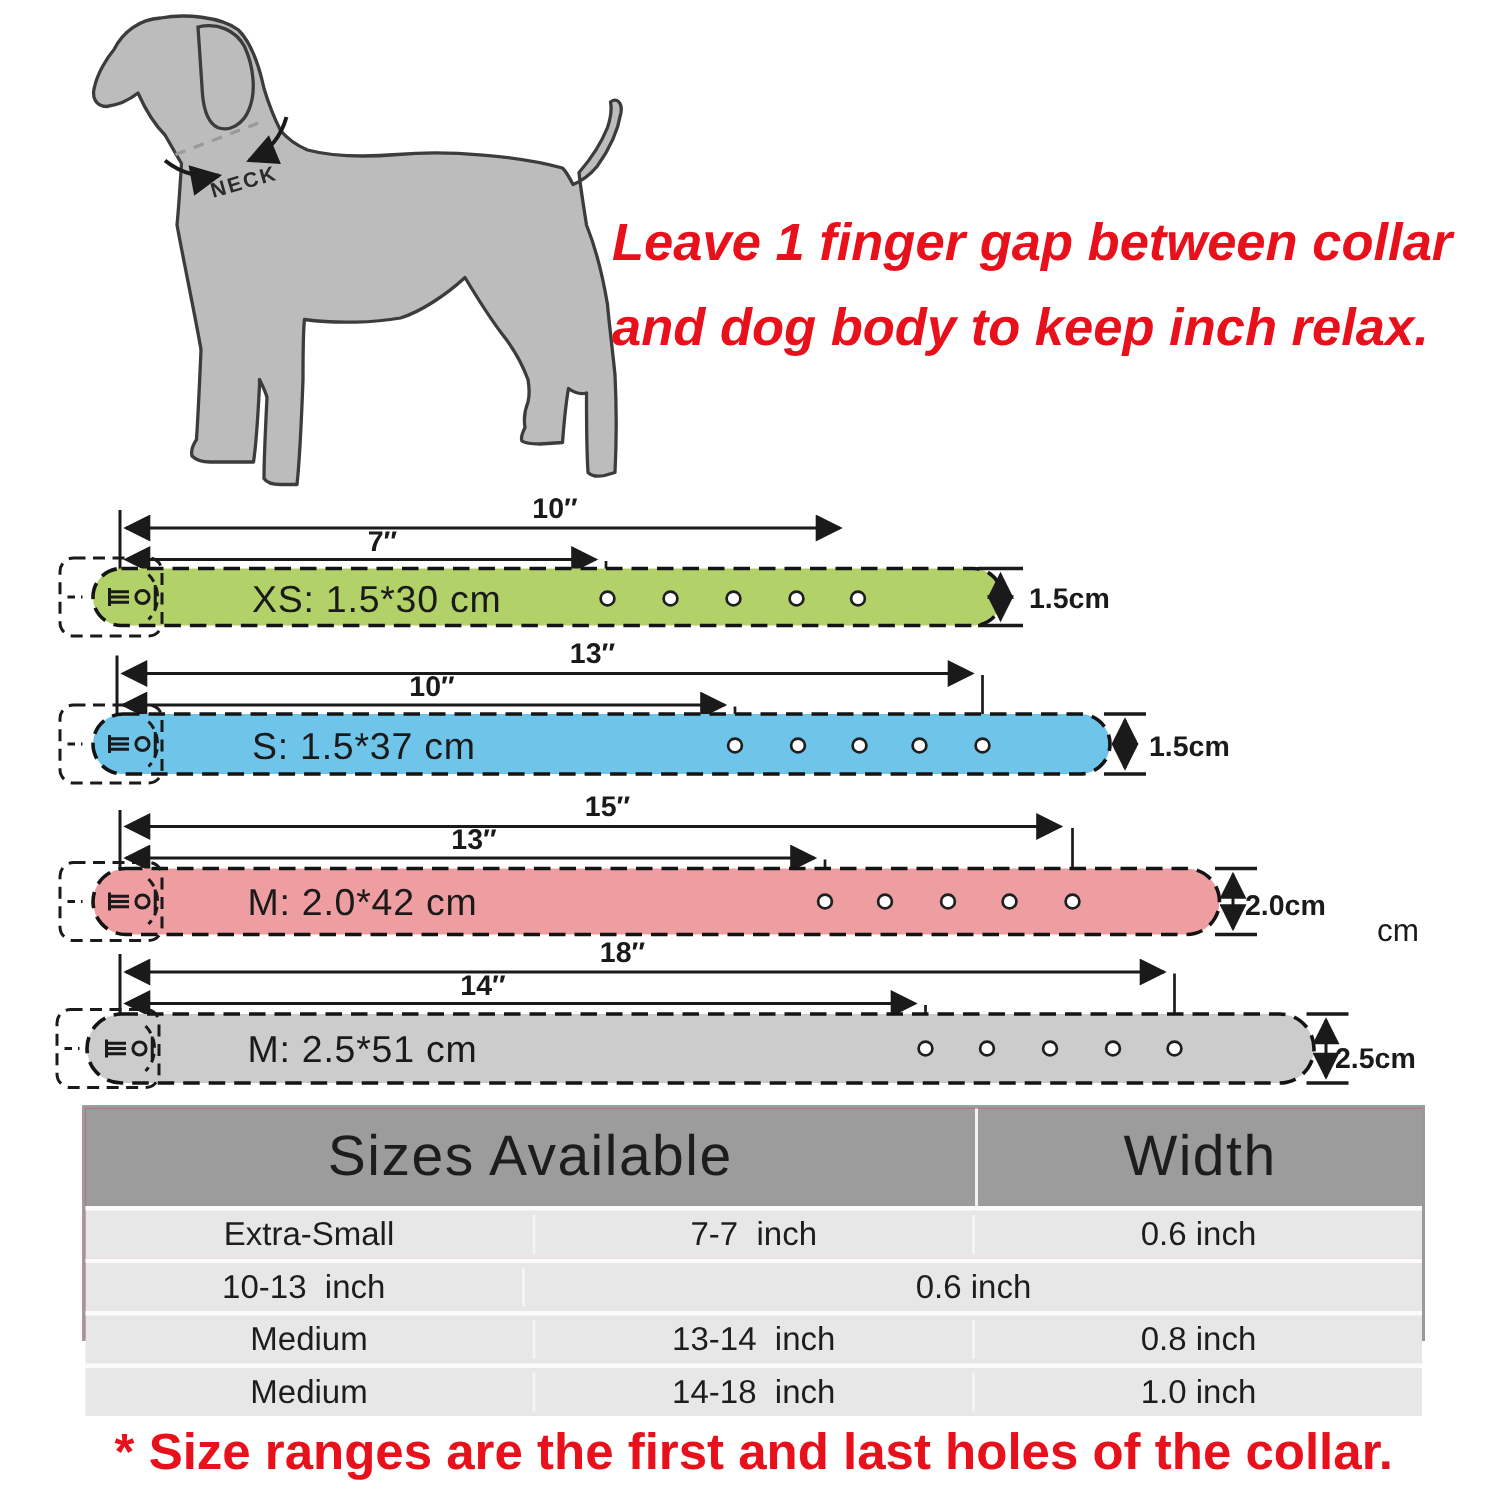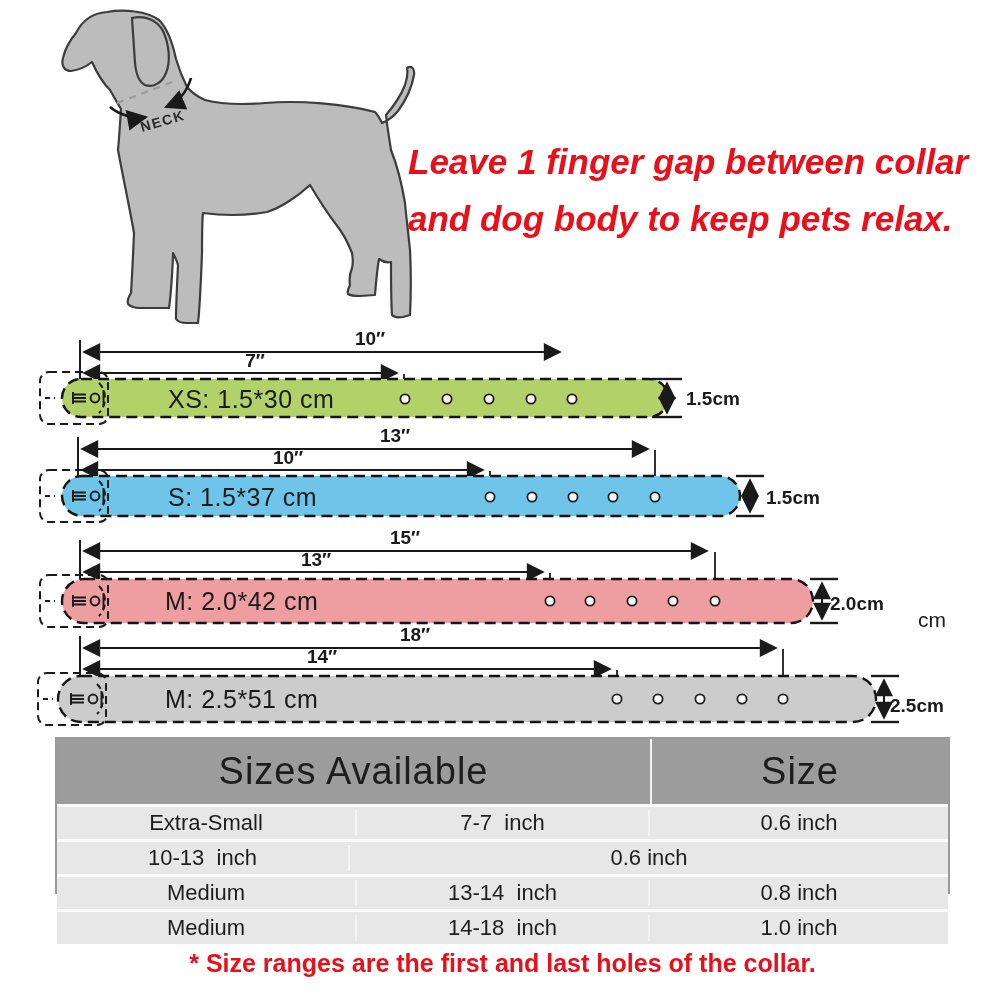--- a/index.html
+++ b/index.html
@@ -10,21 +10,21 @@
   
   #dog-svg{position:absolute;left:35px;top:5px;}
   
   .top-note{
     position:absolute;left:408px;top:133px;width:560px;
     color:#e8101a;font-size:35px;line-height:57px;
     font-weight:700;font-style:italic;white-space:nowrap;
   }
   .bottom-note{
     position:absolute;left:55px;top:949px;width:895px;text-align:center;
-    color:#e8101a;font-size:25px;font-weight:700;white-space:nowrap;
+    color:#e8101a;font-size:34px;font-weight:700;white-space:nowrap;
   }
   
   #collar-svg{position:absolute;left:0;top:330px;}
   #collar-svg text{fill:#1a1a1a;}
   .dim-label{font-size:19px;font-weight:700;}
   .collar-label{font-size:25px;font-weight:400;letter-spacing:0.5px;}
   .width-label{font-size:19px;font-weight:700;}
   .unit-label{font-size:21px;font-weight:400;}
   .dimline{stroke:#1a1a1a;stroke-width:2;fill:none;}
   .tickline{stroke:#1a1a1a;stroke-width:2;}
@@ -76,21 +76,21 @@
       </marker>
   </defs>
   <line x1="82" y1="98" x2="140" y2="76" stroke="#9a9a9a" stroke-width="2.2" stroke-dasharray="7 6"></line>
   <path class="neck-arc" d="M75,102 C86,111 100,114 111,112" fill="none" stroke="#1a1a1a" stroke-width="2.6" marker-end="url(#ah)"></path>
   <path class="neck-arc" d="M156,73 C152,87 143,97 131,102" fill="none" stroke="#1a1a1a" stroke-width="2.6" marker-end="url(#ah)"></path>
   <text x="107" y="127" transform="rotate(-16 107 127)" font-size="14" font-weight="bold" letter-spacing="1.5" fill="#2b2b2b">NECK</text>
 </svg>
 
 <div class="top-note">
   <div>Leave 1 finger gap between collar</div>
-  <div>and dog body to keep pets relax.</div>
+  <div>and dog body to keep inch relax.</div>
 </div>
 
 <svg id="collar-svg" width="1000" height="405" viewBox="0 0 1000 405">
   <defs>
     <marker id="ah2" viewBox="0 0 10 10" refX="9" refY="5" markerWidth="10" markerHeight="9" orient="auto-start-reverse">
         <path d="M0,0 L10,5 L0,10 Z" fill="#1a1a1a"></path>
       </marker>
     <g id="buckle">
       <rect class="buckle-outline" x="-34" y="-26" width="68" height="52" rx="9"></rect>
       <path class="buckle-part" d="M25,-15 C33,-7 33,7 25,15" stroke-dasharray="6 4"></path>
@@ -186,21 +186,21 @@
     <line class="capline" x1="871" y1="346" x2="899" y2="346"></line>
     <line class="capline" x1="871" y1="392" x2="899" y2="392"></line>
     <line class="dimline" x1="884" y1="350" x2="884" y2="388" marker-start="url(#ah2)" marker-end="url(#ah2)"></line>
     <text class="width-label" x="890" y="382">2.5cm</text>
   </g>
 </svg>
 
 <div class="size-table">
   <div class="thead">
     <div class="th th-sizes">Sizes Available</div>
-    <div class="th th-width">Size</div>
+    <div class="th th-width">Width</div>
   </div>
   <div class="row">
     <div class="cell cell-size">Extra-Small</div>
     <div class="cell cell-range">7-7  inch</div>
     <div class="cell cell-width">0.6 inch</div>
   </div>
   <div class="row">
     <div class="cell cell-range">10-13  inch</div>
     <div class="cell cell-width">0.6 inch</div>
   </div>

